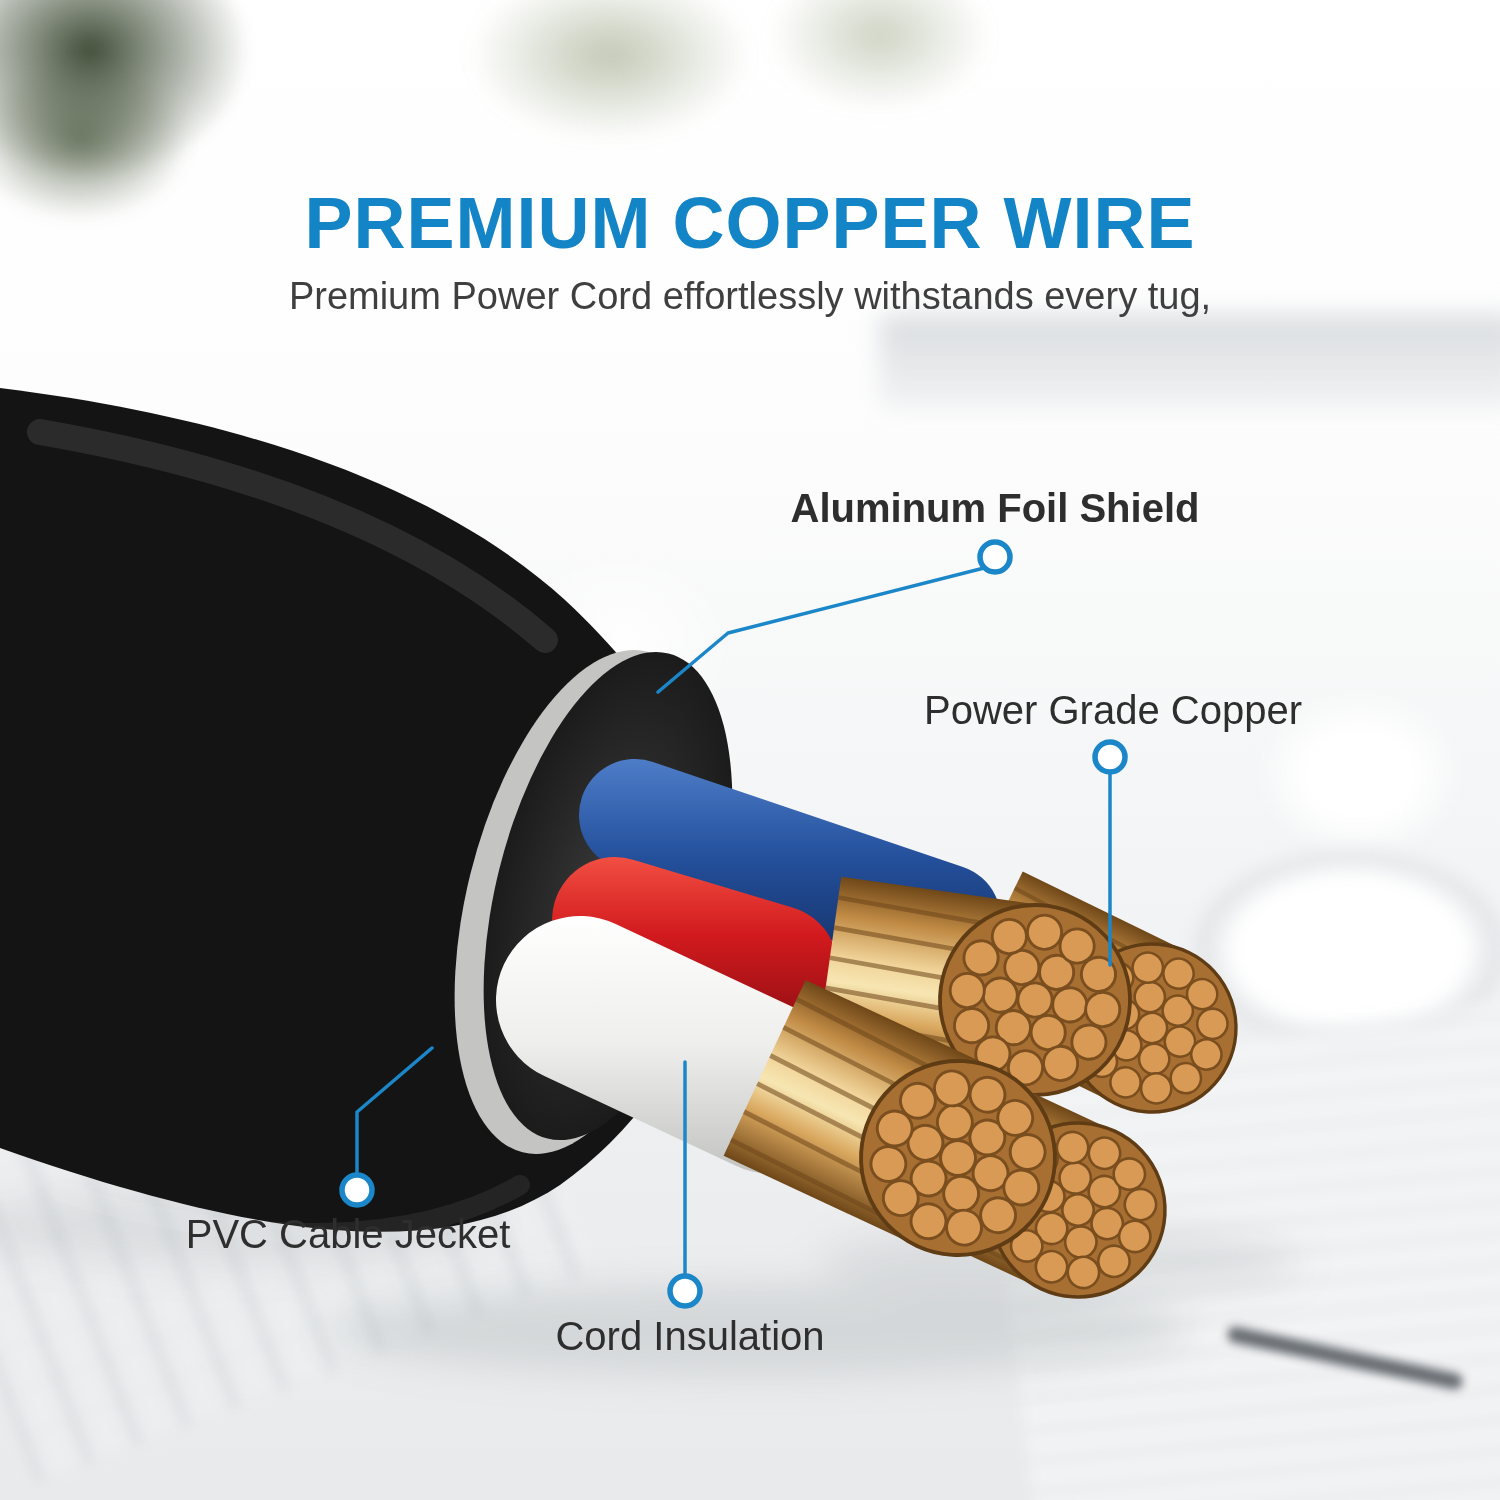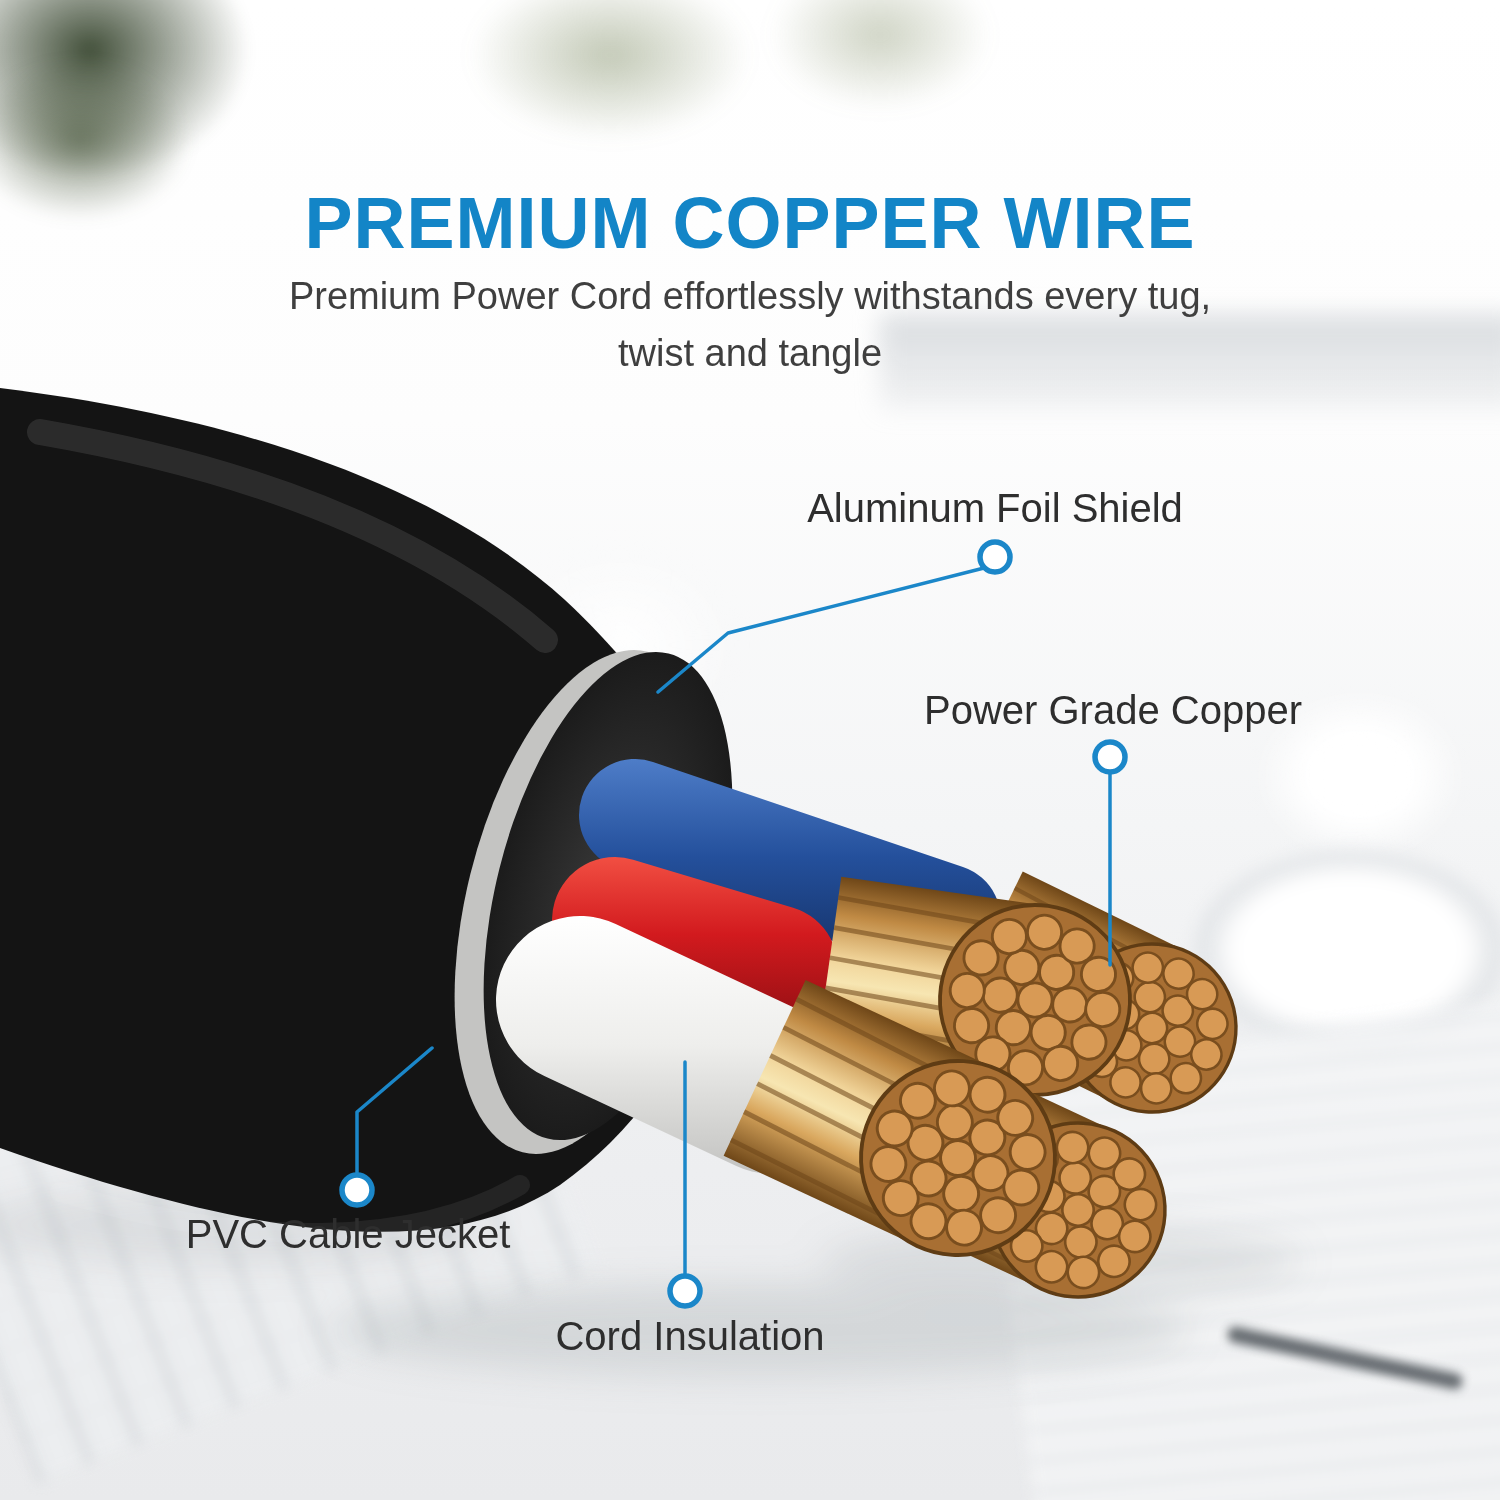--- a/index.html
+++ b/index.html
@@ -41,21 +41,21 @@
     filter:blur(7px);}
   
   #art{position:absolute;left:0;top:0;z-index:5;}
   
   .txt{position:absolute;z-index:10;white-space:nowrap;}
   #title{left:750px;top:150px;transform:translateX(-50%);
     font-size:72px;font-weight:800;letter-spacing:1px;color:#1385C7;margin-top:32px;}
   #subtitle{left:750px;top:268px;transform:translateX(-50%);text-align:center;
     font-size:38px;font-weight:500;color:#3F3F3F;line-height:1.5;}
   .callout-label{font-size:40px;font-weight:500;color:#2E2E2E;transform:translateX(-50%);}
-  #lbl-aluminum{left:995px;top:486px;}
+  #lbl-aluminum{left:995px;top:486px;font-weight:bold;}
   #lbl-copper{left:1113px;top:688px;}
   #lbl-pvc{left:348px;top:1212px;}
   #lbl-insulation{left:690px;top:1314px;}
 </style>
 </head>
 <body>
 
 <div id="stage">
 
   <div class="bg leaf1"></div>
@@ -175,20 +175,19 @@
       <circle cx="995" cy="557" r="15"></circle>
       <circle cx="1110" cy="757" r="15"></circle>
       <circle cx="357" cy="1190" r="15"></circle>
       <circle cx="685" cy="1291" r="15"></circle>
     </g>
   </svg>
 
   <div class="txt" id="title">PREMIUM COPPER WIRE</div>
   <div class="txt" id="subtitle">
     <div>Premium Power Cord effortlessly withstands every tug,</div>
-    <div>twist and tangle</div>
   </div>
 
   <div class="txt callout-label" id="lbl-aluminum">Aluminum Foil Shield</div>
   <div class="txt callout-label" id="lbl-copper">Power Grade Copper</div>
   <div class="txt callout-label" id="lbl-pvc">PVC Cable Jecket</div>
   <div class="txt callout-label" id="lbl-insulation">Cord Insulation</div>
 </div>
 
 </body></html>

